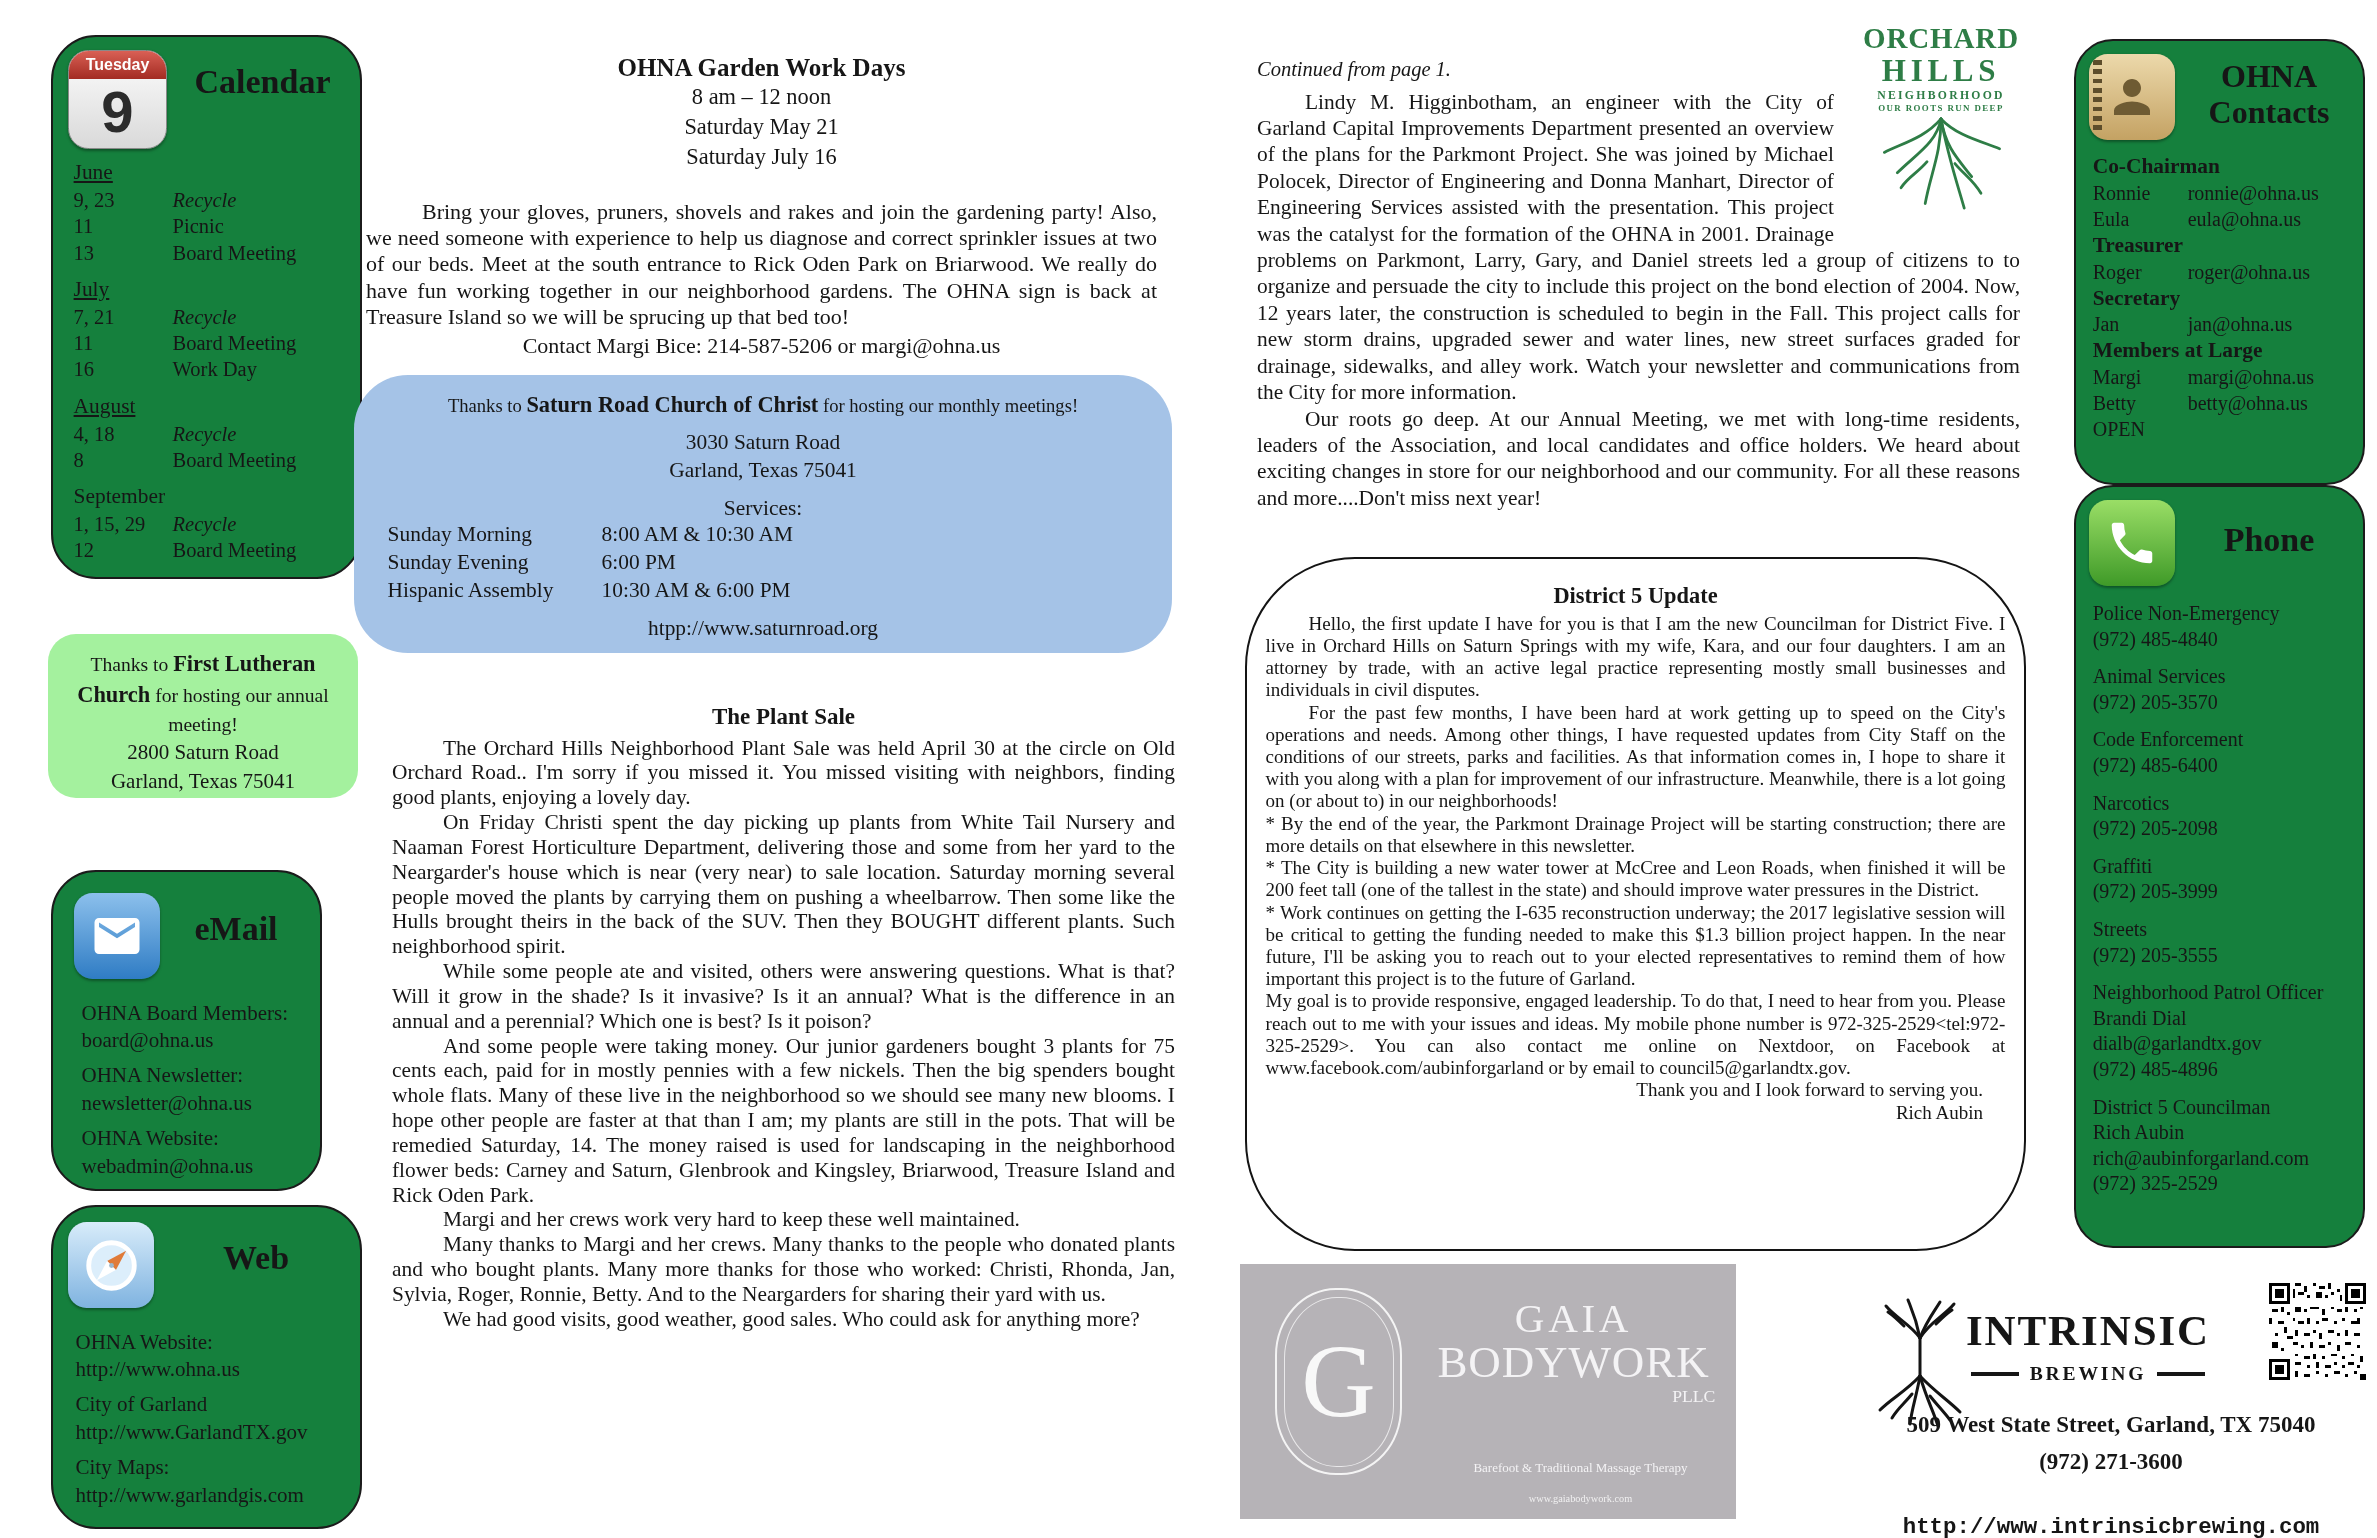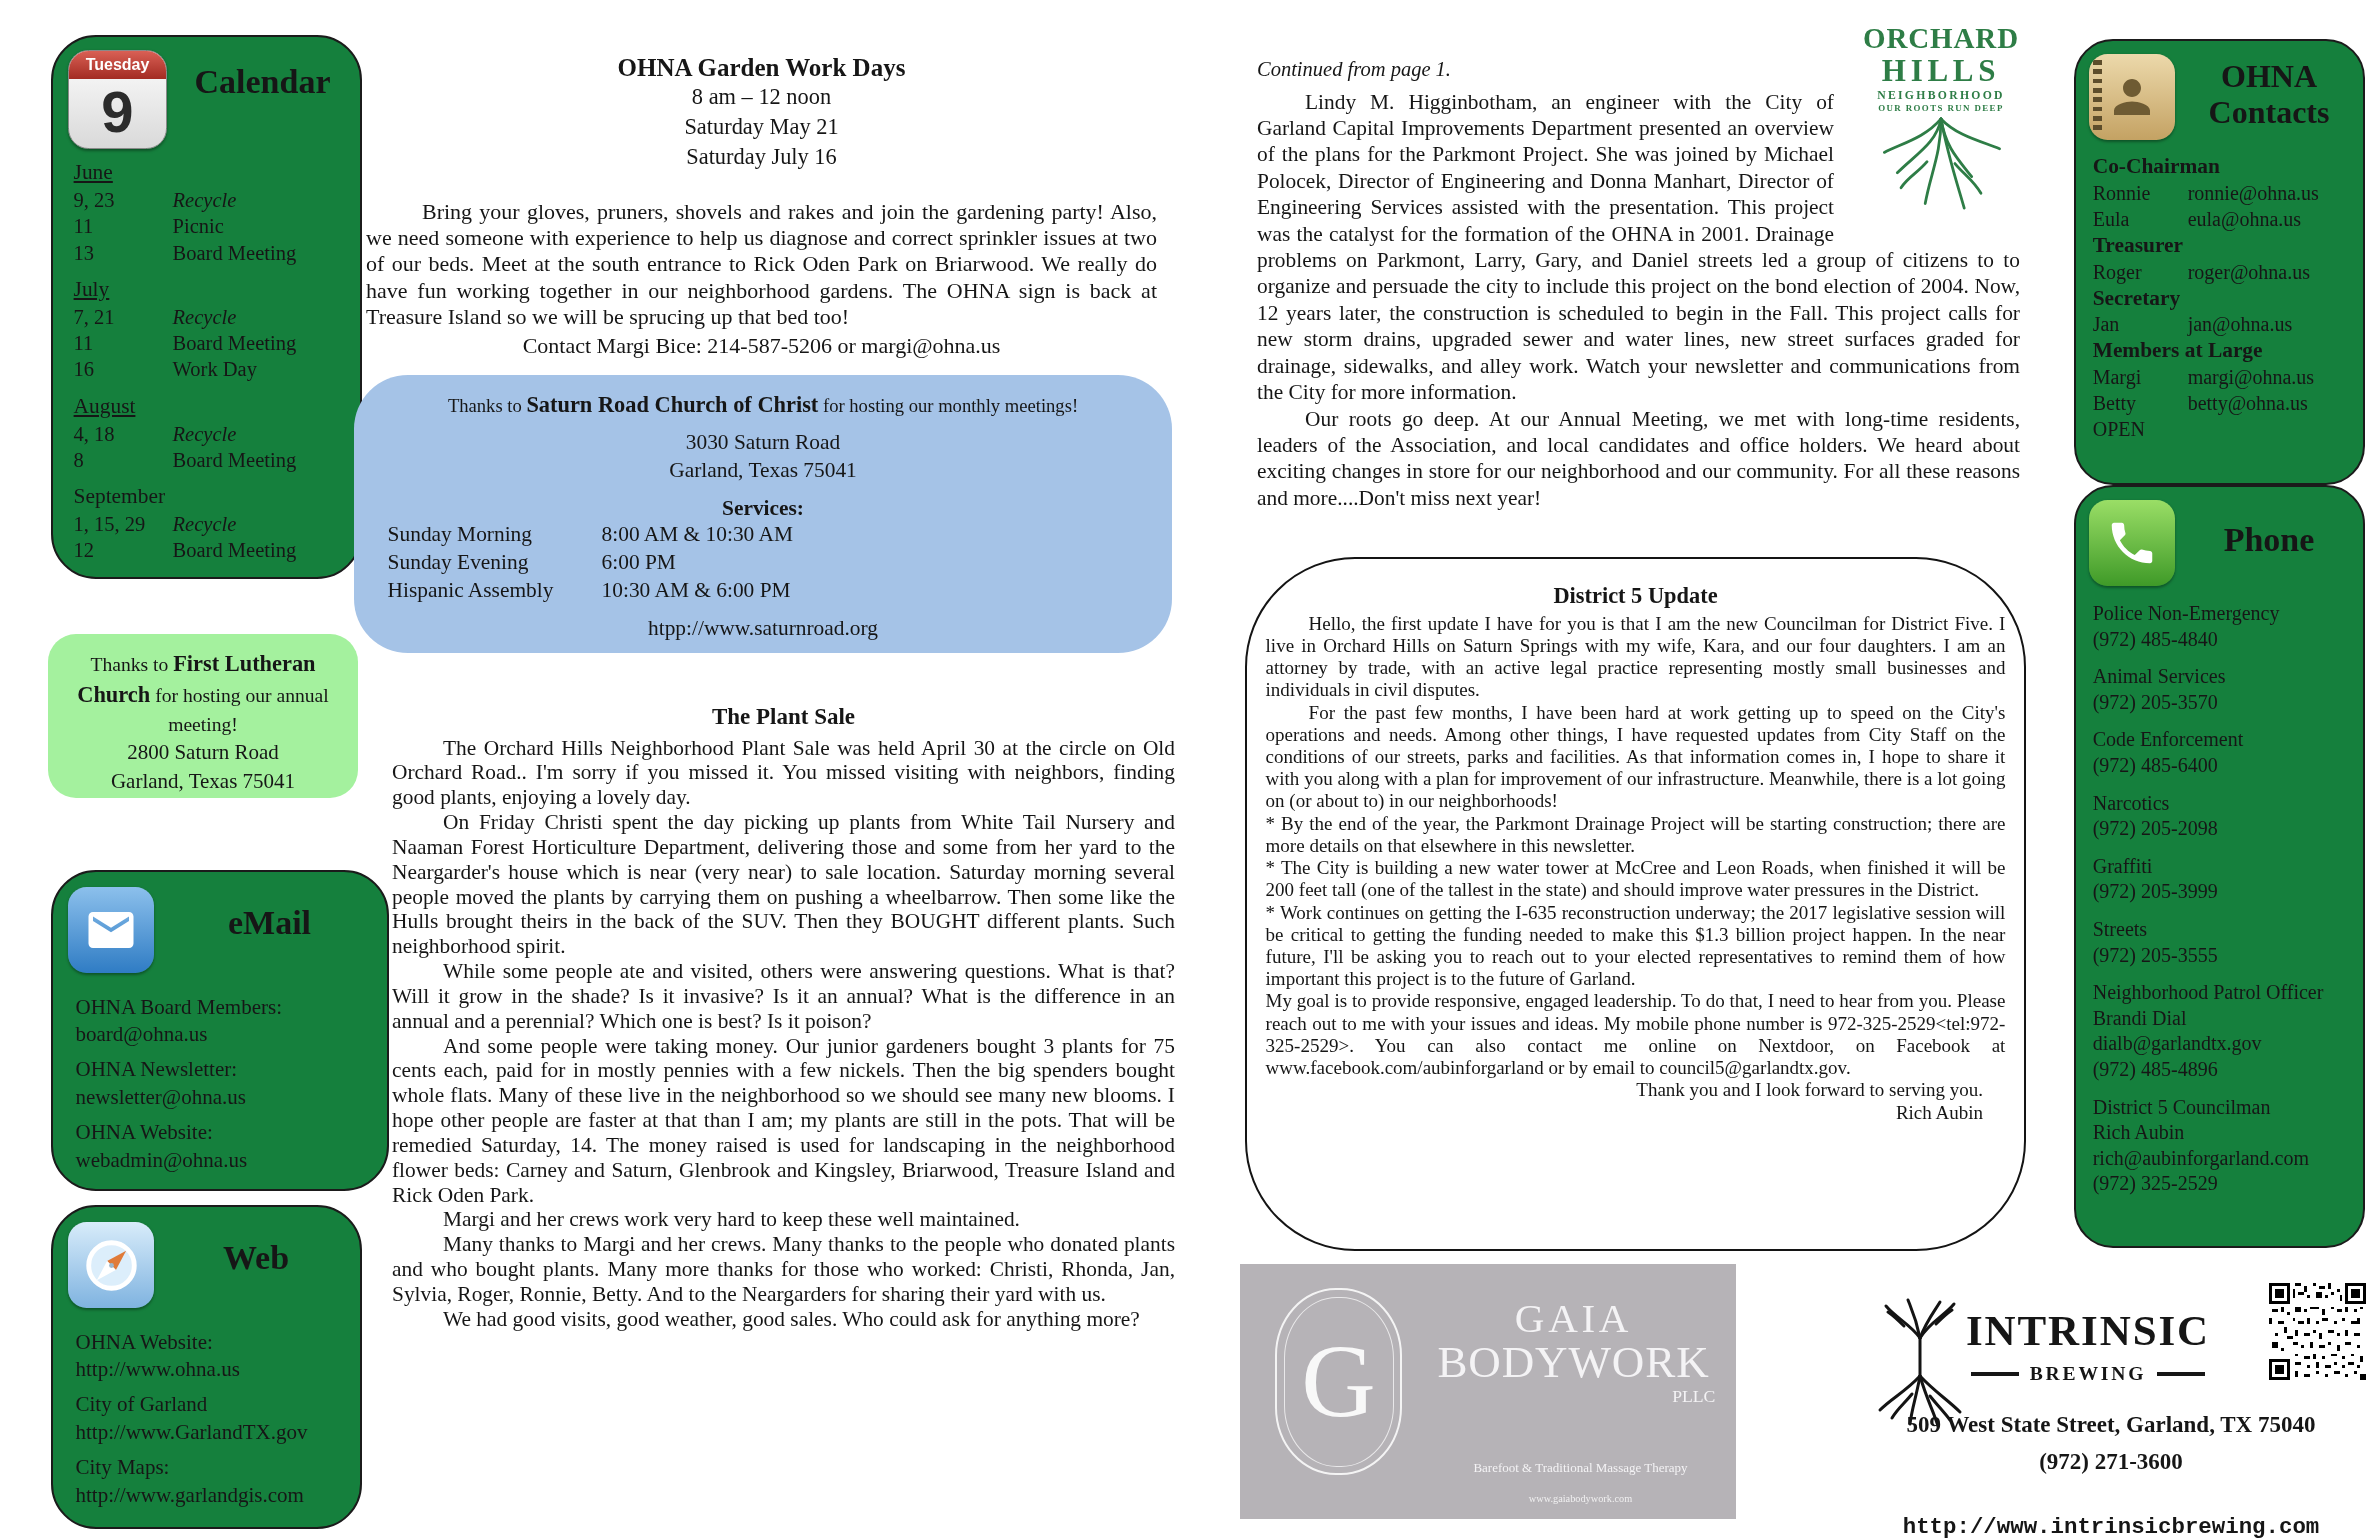--- a/index.html
+++ b/index.html
@@ -31,39 +31,39 @@
   .cal-d{width:99px;flex:none;}
 
   .green-box{left:48px;top:634px;width:310px;height:164px;background:#a4f19e;border-radius:28px;
              text-align:center;padding:15px 22.4px;box-sizing:border-box;font-size:19.6px;line-height:1.38;}
   .green-addr{font-size:21px;}
 
   .icon-sq{width:86px;height:86px;border-radius:18.6px;flex:none;display:flex;align-items:center;
            justify-content:center;box-shadow:0 1.9px 2.8px rgba(0,0,0,.35);}
   .mail-icon{background:linear-gradient(#8cc0ec,#2f7cc4);}
   .web-icon{background:linear-gradient(#d8ecfa,#7fb3e0);}
-  .email-box{left:51px;top:870px;width:338px;height:321px;padding:15px;}
+  .email-box{left:51px;top:870px;width:271px;height:321px;padding:21px;}
   .web-box{left:51px;top:1205px;width:311px;height:324px;padding:15px;}
   .lbox-head{display:flex;align-items:flex-start;gap:13px;}
   .lbox-title-wrap{flex:1;text-align:center;padding-top:17px;}
   .lbox-entries{margin-top:20.5px;padding-left:7.5px;}
   .lbox-entry{margin-bottom:8.4px;font-size:21px;line-height:1.3;}
 
   
   .garden{left:366px;top:54px;width:791px;}
   .garden-title{font-size:25px;font-weight:bold;text-align:center;}
   .garden-line{font-size:22.4px;text-align:center;line-height:1.35;}
   .garden-body{margin-top:26px;font-size:22px;line-height:1.2;text-align:justify;text-indent:56px;}
   .garden-contact{font-size:22px;text-align:center;margin-top:1.9px;}
 
   .saturn-box{left:354px;top:375px;width:818px;height:278px;background:#a5c3e7;border-radius:54px;
               box-sizing:border-box;padding:17px 18.6px 0;}
   .saturn-thanks{font-size:18.6px;text-align:center;}
   .saturn-addr{font-size:21.4px;text-align:center;line-height:1.3;margin-top:11.2px;}
-  .saturn-services-title{font-size:21.4px;font-weight:bold;text-align:center;margin-top:11.2px;}
+  .saturn-services-title{font-size:21.4px;font-weight:normal;text-align:center;margin-top:11.2px;}
   .saturn-row{display:flex;font-size:21.4px;line-height:1.3;margin-left:15px;}
   .saturn-label{width:214px;flex:none;}
   .saturn-url{font-size:21.4px;text-align:center;margin-top:11.2px;}
 
   .plant{left:392px;top:704px;width:783px;}
   .plant-title{font-size:23px;font-weight:bold;text-align:center;margin-bottom:5.6px;}
 
   
   .article{left:1257px;top:58px;width:763px;}
   .article-intro{font-size:20.5px;margin-bottom:7.5px;}

